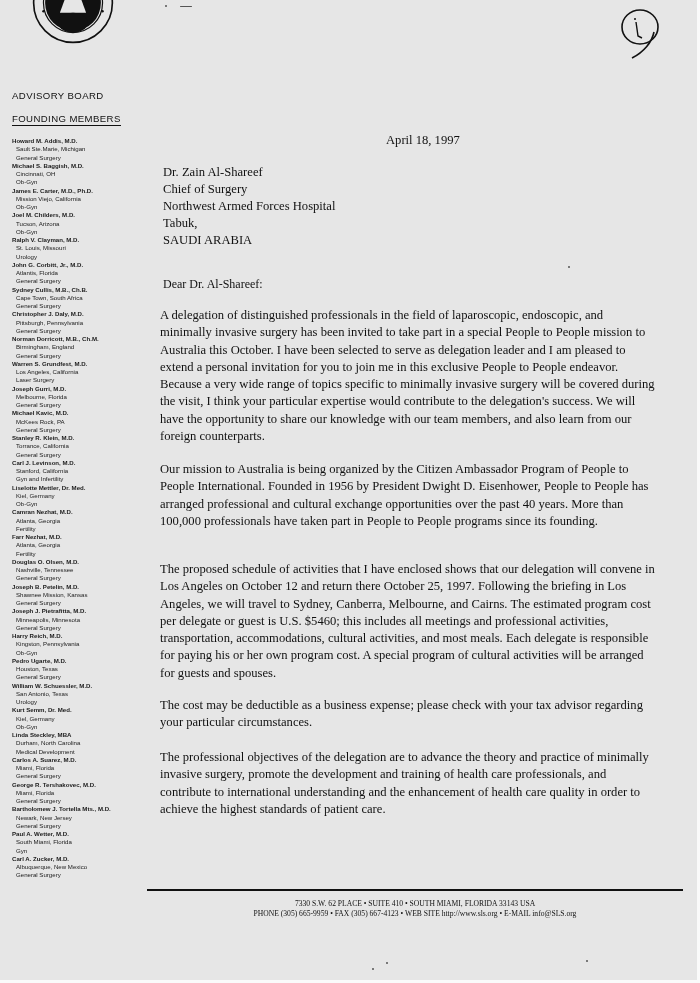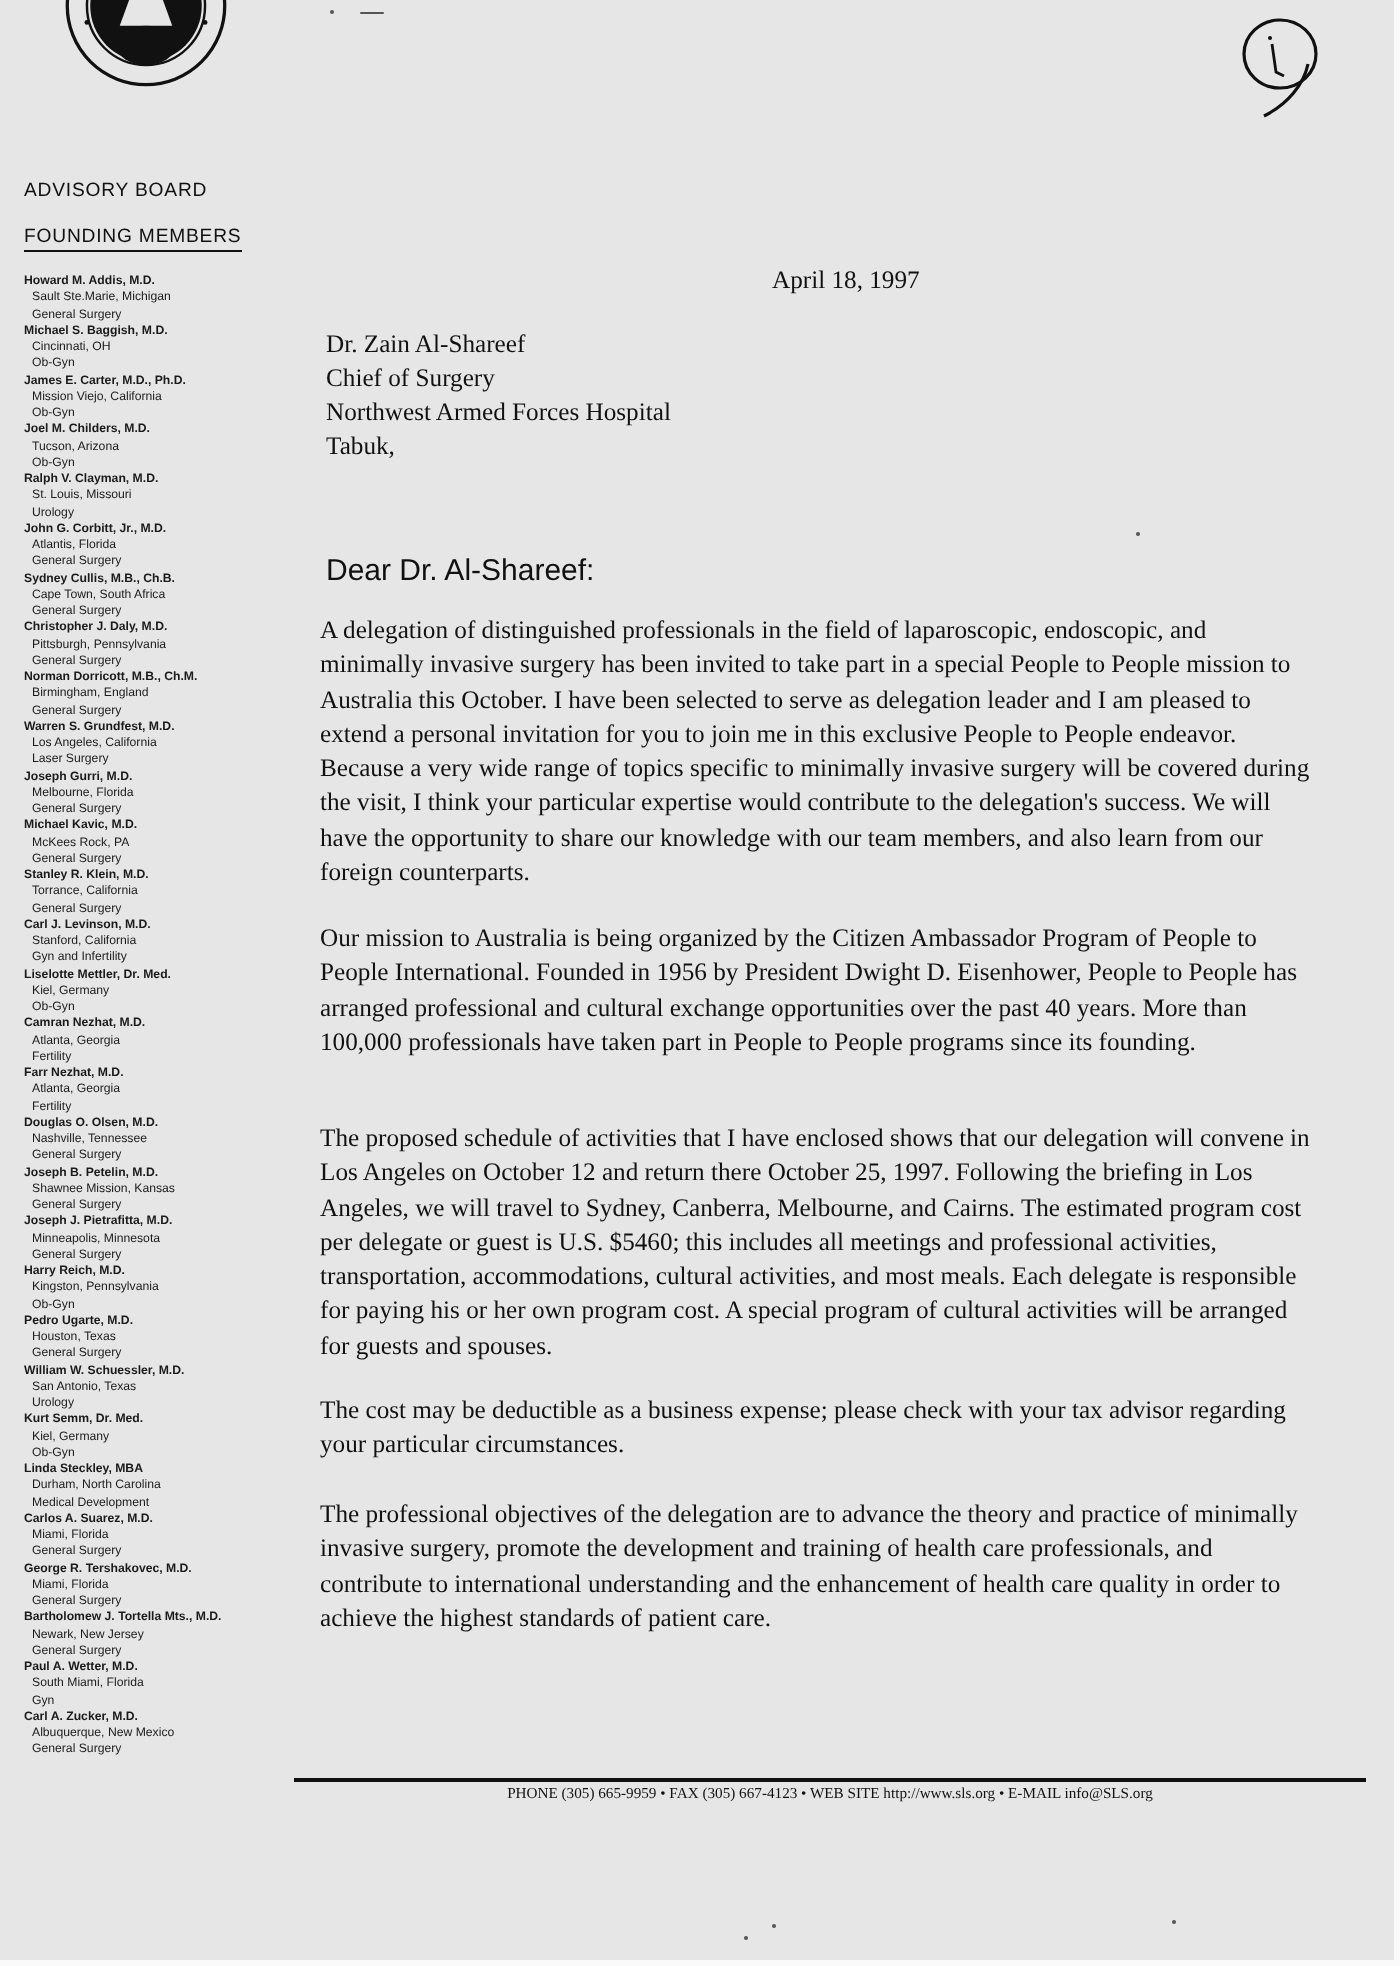--- a/index.html
+++ b/index.html
@@ -18,21 +18,21 @@
     
     .sidebar { position: absolute; left: 12px; top: 90px; width: 130px; font-family: "Liberation Sans", sans-serif; }
     .sb-title { font-size: 9.6px; letter-spacing: 0.4px; line-height: 11px; color: #111; }
     .sb-title2 { border-bottom: 1px solid #111; display: inline-block; padding-bottom: 1px; margin-top: 12px; }
     .members { margin-top: 11px; }
     .member { font-size: 6.1px; line-height: 8.25px; color: #1a1a1a; }
     .member .name { display: block; font-weight: bold; }
     .member .city, .member .spec { display: block; padding-left: 4px; }
     .date { position: absolute; left: 386px; top: 133px; white-space: nowrap; }
     .address { position: absolute; left: 163px; top: 164px; line-height: 17px; font-family: "Liberation Serif", serif; font-size: 12.6px; }
-    .salutation { position: absolute; left: 163px; top: 277px; font-family: Liberation Sans, sans-serif; font-size: 15px; }
+    .salutation { position: absolute; left: 163px; top: 277px; font-family: Liberation Serif, serif; font-size: 12px; }
     .para { position: absolute; left: 160px; width: 496px; line-height: 17.3px; font-family: "Liberation Serif", serif; font-size: 12.6px; text-align: left; }
     .p1 { top: 307px; }
     .p2 { top: 461px; }
     .p3 { top: 561px; }
     .p4 { top: 697px; }
     .p5 { top: 749px; }
 
     
     .footer { position: absolute; left: 147px; top: 887px; width: 536px; font-family: "Liberation Serif", serif; }
     .tagline { font-size: 8.6px; font-weight: bold; text-align: center; white-space: nowrap; letter-spacing: -0.1px; }
@@ -223,32 +223,34 @@
       </div>
   </div>
 
   <div class="date" style="font-family:'Liberation Serif',serif;font-size:12.6px;">April 18, 1997</div>
 
   <div class="address">
     <div>Dr. Zain Al-Shareef</div>
     <div>Chief of Surgery</div>
     <div>Northwest Armed Forces Hospital</div>
     <div>Tabuk,</div>
+    <div>SAUDI ARABIA</div>
   </div>
 
   <div class="salutation">Dear Dr. Al-Shareef:</div>
 
   <div class="para p1">A delegation of distinguished professionals in the field of laparoscopic, endoscopic, and minimally invasive surgery has been invited to take part in a special People to People mission to Australia this October.  I have been selected to serve as delegation leader and I am pleased to extend a personal invitation for you to join me in this exclusive People to People endeavor.  Because a very wide range of topics specific to minimally invasive surgery will be covered during the visit, I think your particular expertise would contribute to the delegation's success.  We will have the opportunity to share our knowledge with our team members, and also learn from our foreign counterparts.</div>
   <div class="para p2">Our mission to Australia is being organized by the Citizen Ambassador Program of People to People International.  Founded in 1956 by President Dwight D. Eisenhower, People to People has arranged professional and cultural exchange opportunities over the past 40 years.  More than 100,000 professionals have taken part in People to People programs since its founding.</div>
   <div class="para p3">The proposed schedule of activities that I have enclosed shows that our delegation will convene in Los Angeles on October 12 and return there October  25, 1997.  Following the briefing in Los Angeles, we will travel to Sydney, Canberra, Melbourne, and Cairns.  The estimated program cost per delegate or guest is U.S. $5460; this includes all meetings and professional activities, transportation, accommodations, cultural activities, and most meals.  Each delegate is responsible for paying his or her own program cost.  A special program of cultural activities will be arranged for guests and spouses.</div>
   <div class="para p4">The cost may be deductible as a business expense; please check with your tax advisor regarding your particular circumstances.</div>
   <div class="para p5">The professional objectives of the delegation are to advance the theory and practice of minimally invasive surgery, promote the development and training of health care professionals, and contribute to international understanding and the enhancement of health care quality in order to achieve the highest standards of patient care.</div>
 
   <div class="footer">
     <div class="rule"></div>
+    <div class="addr1">7330 S.W. 62 PLACE  •  SUITE 410  •  SOUTH MIAMI, FLORIDA 33143 USA</div>
     <div class="addr2">PHONE (305) 665-9959  •  FAX (305) 667-4123  •  WEB SITE http://www.sls.org  •  E-MAIL info@SLS.org</div>
   </div>
 
   <div class="speck" style="left:165px;top:5px;"></div>
   <div class="speck" style="left:180px;top:6px;width:12px;height:1px;"></div>
   <div class="speck" style="left:568px;top:266px;"></div>
   <div class="speck" style="left:372px;top:968px;"></div>
   <div class="speck" style="left:386px;top:962px;"></div>
   <div class="speck" style="left:413px;top:980px;"></div>
   <div class="speck" style="left:586px;top:960px;"></div>

